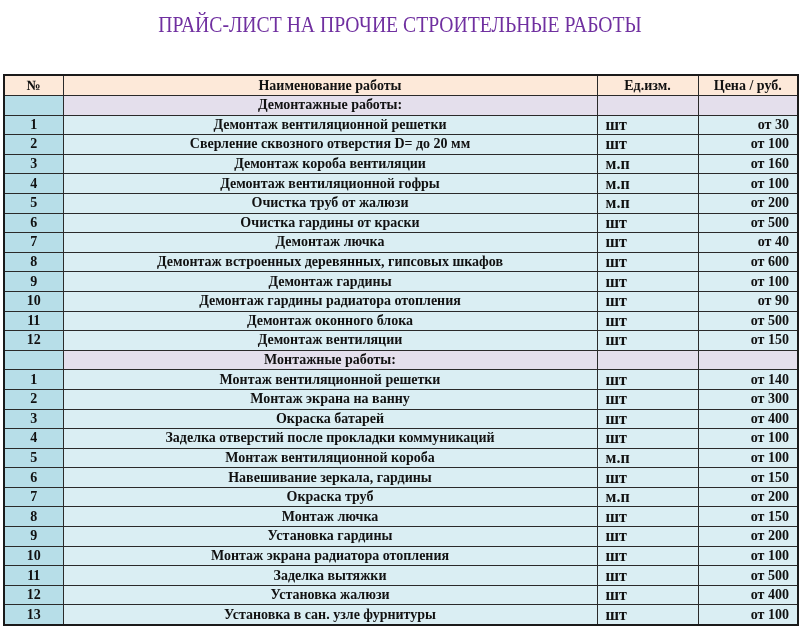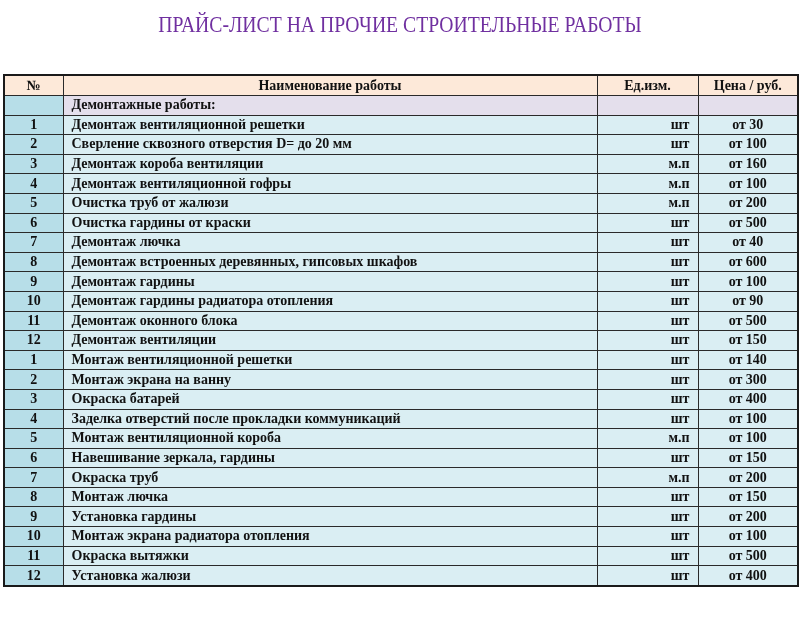--- a/index.html
+++ b/index.html
@@ -9,23 +9,23 @@
            color: #7030a0; font-size: 24px; font-weight: normal; letter-spacing: 0px;
            transform: scaleX(0.82); transform-origin: center; line-height: 30px; }
   table { position: absolute; left: 3px; top: 74px; width: 794px;
           border-collapse: collapse; table-layout: fixed;
           border: 2px solid #1a1a1a; }
   td, th { border: 1px solid #2a2a2a; padding: 0 8px; height: 18.6px;
            font-size: 14px; font-weight: bold; color: #111; line-height: 18px;
            white-space: nowrap; overflow: hidden; }
   th { background: #fde9d9; height: 19px; text-align: center; }
   td.num { background: #b7dee8; text-align: center; }
-  td.name { background: #daeef3; text-align: left; }
-  td.unit { background: #daeef3; text-align: right; font-size: 14px; }
-  td.price { background: #daeef3; text-align: center; }
+  td.name { background: #daeef3; text-align: center; }
+  td.unit { background: #daeef3; text-align: left; font-size: 16px; }
+  td.price { background: #daeef3; text-align: right; }
   tr.section td.name, tr.section td.unit, tr.section td.price { background: #e4dfec; }
   tr.section td.num { background: #b7dee8; }
   col.c1 { width: 59px; } col.c2 { width: 534px; } col.c3 { width: 101px; } col.c4 { width: 100px; }
 </style>
 </head>
 <body>
 
 <div class="title">ПРАЙС-ЛИСТ НА ПРОЧИЕ СТРОИТЕЛЬНЫЕ РАБОТЫ</div>
 
 <table>
@@ -115,20 +115,26 @@
         <td class="name">Демонтаж оконного блока</td>
         <td class="unit">шт</td>
         <td class="price">от 500</td>
       </tr>
       <tr>
         <td class="num">12</td>
         <td class="name">Демонтаж вентиляции</td>
         <td class="unit">шт</td>
         <td class="price">от 150</td>
       </tr>
+      <tr class="section">
+        <td class="num"></td>
+        <td class="name">Монтажные работы:</td>
+        <td class="unit"></td>
+        <td class="price"></td>
+      </tr>
       <tr>
         <td class="num">1</td>
         <td class="name">Монтаж вентиляционной решетки</td>
         <td class="unit">шт</td>
         <td class="price">от 140</td>
       </tr>
       <tr>
         <td class="num">2</td>
         <td class="name">Монтаж экрана на ванну</td>
         <td class="unit">шт</td>
@@ -177,24 +183,30 @@
         <td class="price">от 200</td>
       </tr>
       <tr>
         <td class="num">10</td>
         <td class="name">Монтаж экрана радиатора отопления</td>
         <td class="unit">шт</td>
         <td class="price">от 100</td>
       </tr>
       <tr>
         <td class="num">11</td>
-        <td class="name">Окраска вытяжки</td>
+        <td class="name">Заделка вытяжки</td>
         <td class="unit">шт</td>
         <td class="price">от 500</td>
       </tr>
       <tr>
         <td class="num">12</td>
         <td class="name">Установка жалюзи</td>
         <td class="unit">шт</td>
         <td class="price">от 400</td>
+      </tr>
+      <tr>
+        <td class="num">13</td>
+        <td class="name">Установка в сан. узле фурнитуры</td>
+        <td class="unit">шт</td>
+        <td class="price">от 100</td>
       </tr>
     </tbody>
 </table>
 
 </body></html>

